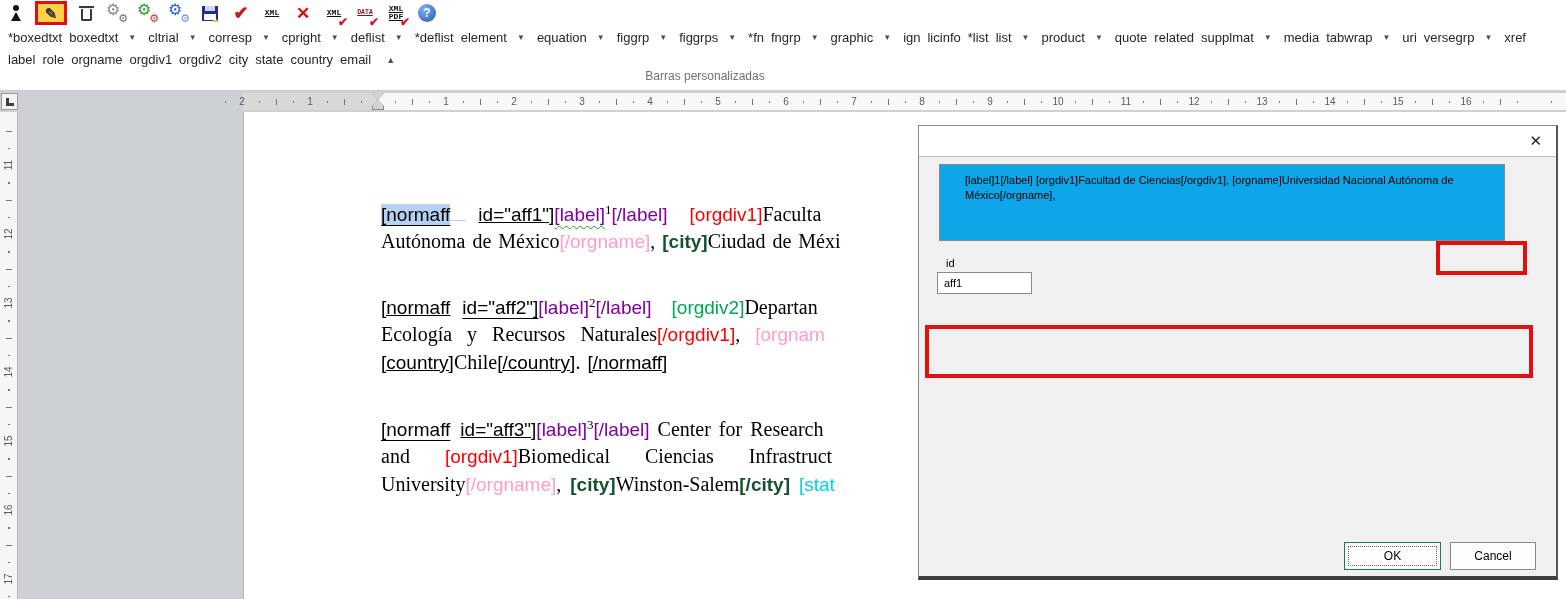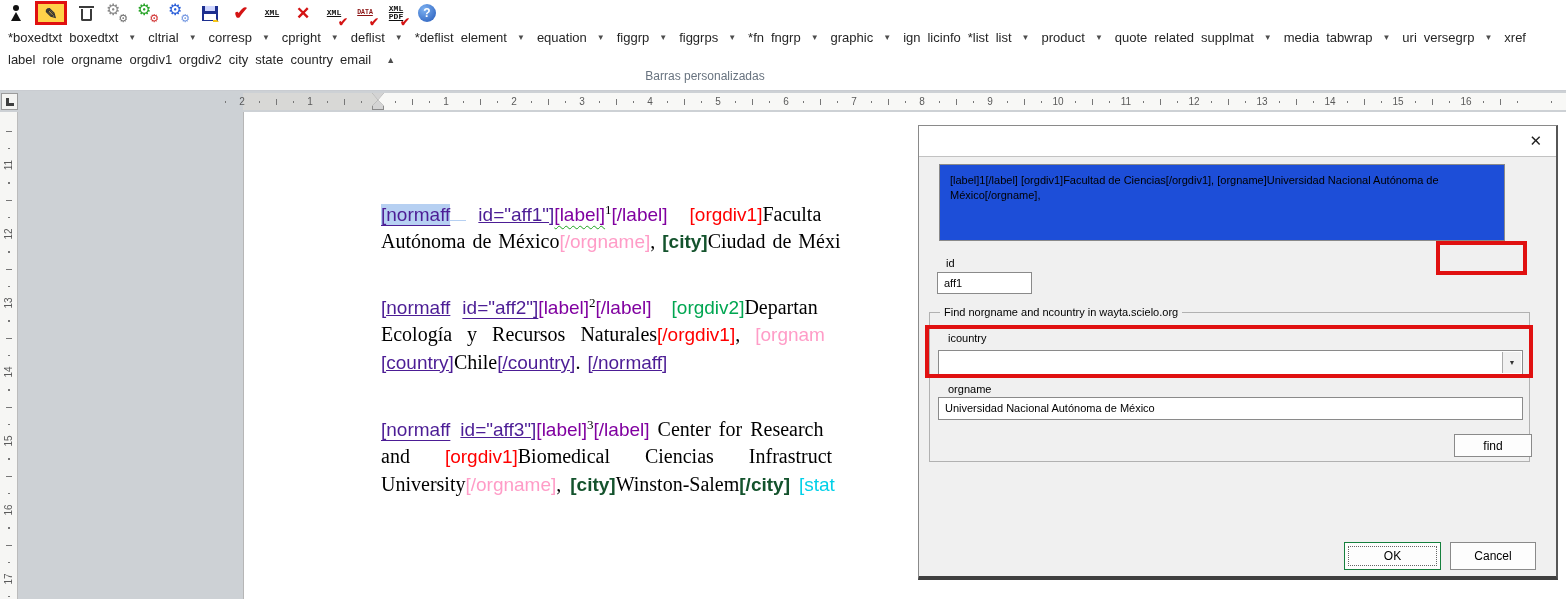--- a/index.html
+++ b/index.html
@@ -52,29 +52,29 @@
 
   
   .page{position:absolute;left:243px;top:112px;width:1323px;height:487px;background:#fff;border-left:1px solid #b6b6b6;overflow:hidden;}
   .line{position:absolute;left:137px;height:28px;white-space:pre;font-size:19px;}
   .s-tag{font-family:"Liberation Sans",sans-serif;font-size:19px;}
   .s-body{font-family:"Liberation Serif",serif;font-size:20px;color:#000;}
   .s-sup{font-family:"Liberation Serif",serif;font-size:13px;vertical-align:7px;color:#000;}
   .hl{background:#b6d0f2;}
   .sq{text-decoration-line:underline;text-decoration-style:wavy;text-decoration-color:#1da31d;text-decoration-thickness:1px;text-underline-offset:4px;}
   .sqr{text-decoration-line:underline;text-decoration-style:wavy;text-decoration-color:#d62020;text-decoration-thickness:1px;text-underline-offset:4px;}
-  .c-mag{color:#4c1d95;text-decoration:underline;} .c-pur{color:#8000a0;} .c-red{color:#ff0000;}
+  .c-mag{color:#000000;text-decoration:underline;} .c-pur{color:#8000a0;} .c-red{color:#ff0000;}
   .c-grn{color:#14532d;font-weight:bold;} .c-grn2{color:#00a651;} .c-pnk{color:#ff9cc7;} .c-cyn{color:#00d0e8;}
   .gapsp{display:inline-block;height:1px;}
 
   
   .dialog{position:absolute;left:918px;top:125px;width:640px;height:455px;background:#f0f0f0;border:1px solid #8a8a8a;border-right:2px solid #565656;border-bottom:4px solid #3f3f3f;font-size:11px;color:#000;}
   .dlg-title{position:absolute;left:0;top:0;right:0;height:31px;background:#fff;border-bottom:1px solid #c2c2c2;}
   .dlg-close{position:absolute;right:14px;top:6px;font-size:15px;color:#1f1f1f;line-height:18px;cursor:default;}
-  .dlg-preview{position:absolute;left:20px;top:38px;width:566px;height:77px;background:#1d4ed8;border:1px solid #8a8a8a;padding:8px 10px;line-height:15px;overflow:hidden;}
+  .dlg-preview{position:absolute;left:20px;top:38px;width:566px;height:77px;background:#0ea5e9;border:1px solid #8a8a8a;padding:8px 25px;line-height:15px;overflow:hidden;}
   .fld-label{position:absolute;font-size:11px;}
   .txt{position:absolute;background:#fff;border:1px solid #8a8a8a;padding:3px 6px;line-height:14px;}
   .grp{position:absolute;left:10px;width:601px;border:1px solid #b1b1b1;background:#f0f0f0;}
   .grp-legend{position:absolute;top:-7px;left:10px;background:#f0f0f0;padding:0 4px;font-size:11px;white-space:nowrap;}
   .combo{position:absolute;background:#fff;border:1px solid #8a8a8a;}
   .combo .arrow{position:absolute;right:1px;top:1px;bottom:1px;width:19px;background:#f1f1f1;border-left:1px solid #ababab;display:flex;align-items:center;justify-content:center;font-size:7px;color:#333;}
   .combo .cval{position:absolute;left:5px;top:4px;right:22px;overflow:hidden;white-space:nowrap;}
   .btn{position:absolute;background:#fdfdfd;border:1px solid #8a8a8a;display:flex;align-items:center;justify-content:center;font-size:12px;cursor:default;}
   #btn-ok{left:425px;top:416px;width:97px;height:28px;border:1px solid #15803d;}
   #btn-ok .focus-rect{position:absolute;inset:3px;border:1px dotted #666;}
@@ -299,31 +299,20 @@
       <span class="dlg-close">✕</span>
     </div>
 
     <div class="dlg-preview">
       <div>[label]1[/label] [orgdiv1]Facultad de Ciencias[/orgdiv1], [orgname]Universidad Nacional Autónoma de México[/orgname],</div>
     </div>
 
     <div class="fld-label" style="left:27px;top:131px;">id</div>
     <div class="txt" style="left:18px;top:146px;width:95px;height:22px;">aff1</div>
 
-    <div class="grp" id="grp-find" style="top:186px;height:150px;">
-      <div class="grp-legend">Find norgname and ncountry in wayta.scielo.org</div>
-      <div class="fld-label" style="left:18px;top:19px;">icountry</div>
-      <div class="combo" style="left:8px;top:37px;width:585px;height:25px;">
-        <span class="cval"></span>
-        <span class="arrow">▼</span>
-      </div>
-      <div class="fld-label" style="left:18px;top:70px;">orgname</div>
-      <div class="txt" style="left:8px;top:84px;width:585px;height:23px;">Universidad Nacional Autónoma de México</div>
-      <div class="btn" id="btn-find">find</div>
-    </div>
 
 
     <div class="btn" id="btn-ok">
       <span class="focus-rect"></span>
       <span>OK</span>
     </div>
     <div class="btn" id="btn-cancel">Cancel</div>
 
     <div class="annot" id="annot-icountry"></div>
     <div class="annot" id="annot-find"></div>

